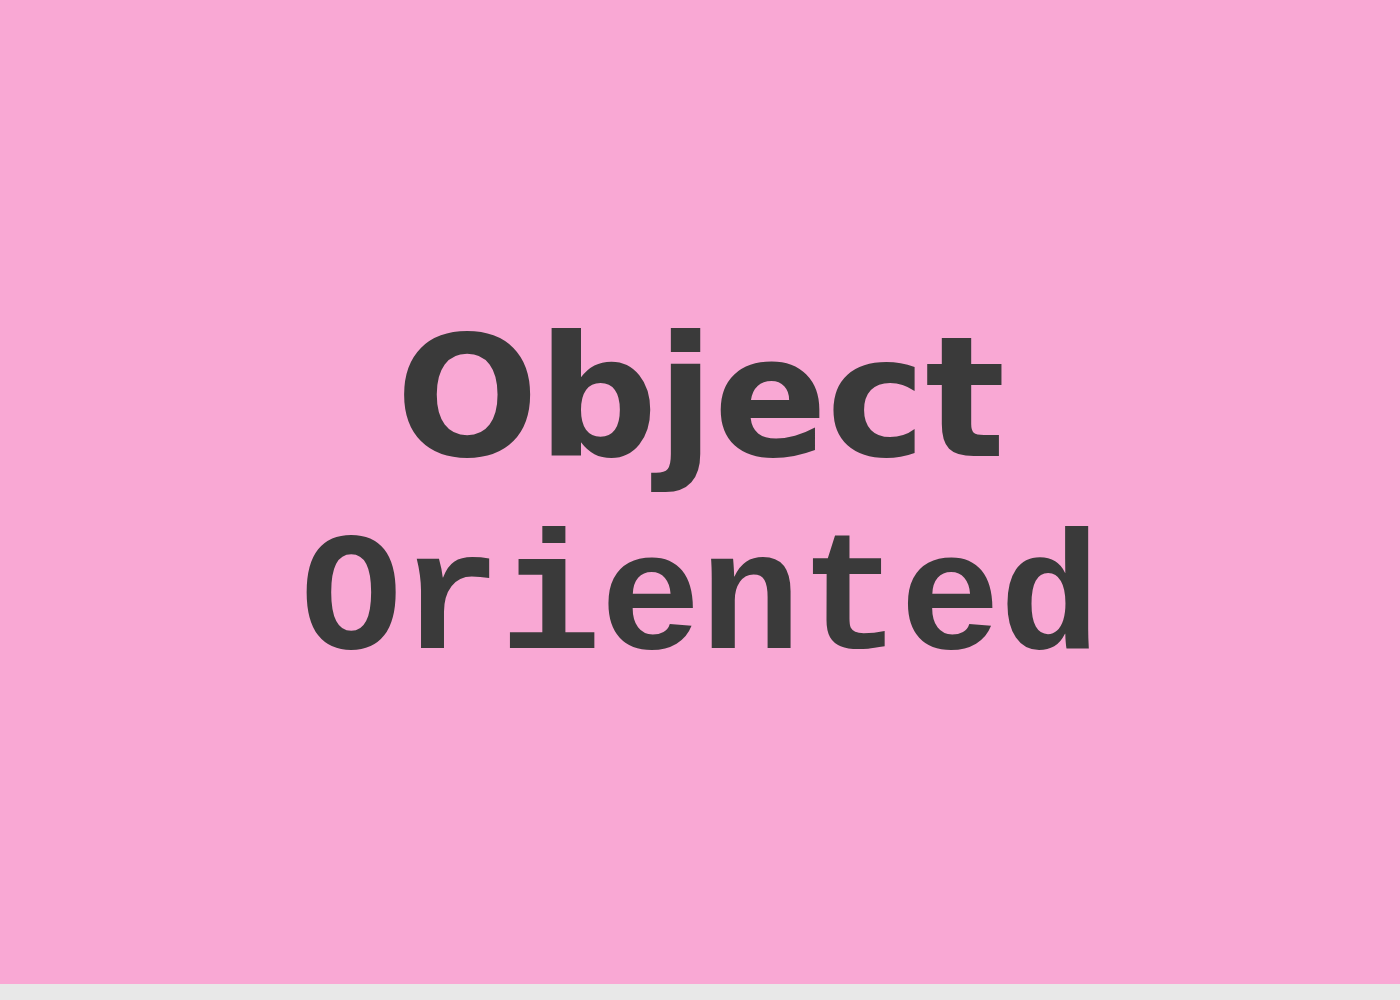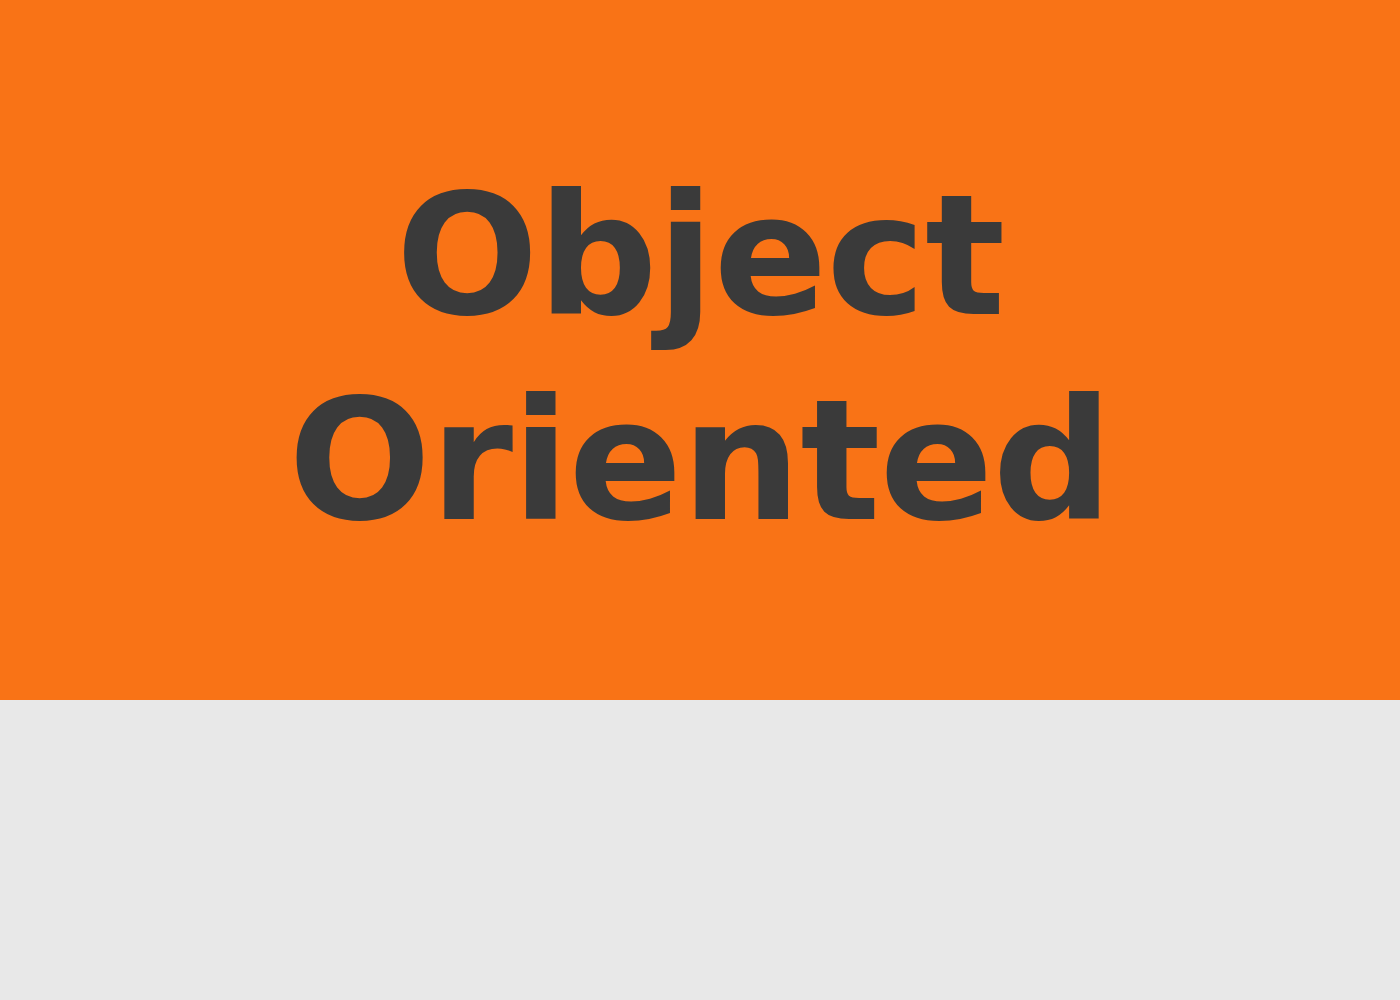--- a/index.html
+++ b/index.html
@@ -12,22 +12,22 @@
     width: 1400px;
     height: 1000px;
     background: #e8e8e8;
     font-family: "DejaVu Sans", sans-serif;
     overflow: hidden;
   }
 
   .slide {
     position: relative;
     width: 1400px;
-    height: 700px;
-    background: #f97316;
+    height: 984px;
+    background: #f9a8d4;
     display: flex;
     align-items: center;
     justify-content: center;
     box-sizing: border-box;
   }
 
   .title-block {
     width: 100%;
     text-align: center;
     margin-top: 18px;
@@ -39,21 +39,21 @@
     color: #3a3a3a;
     font-family: "DejaVu Sans", sans-serif;
     font-weight: 700;
     font-size: 168px;
     line-height: 205px;
     letter-spacing: -1px;
     white-space: nowrap;
   }
 
   .title-line-1 { font-size: 168px; }
-  .title-line-2 { font-size: 168px; }
+  .title-line-2 { font-size: 168px; font-family: Liberation Mono, monospace; }
   .title-line-3 { font-size: 168px; }
 </style>
 </head>
 <body>
 
 <div class="slide">
   <div class="title-block">
     <span class="title-line title-line-1">Object</span>
     <span class="title-line title-line-2">Oriented</span>
   </div>

